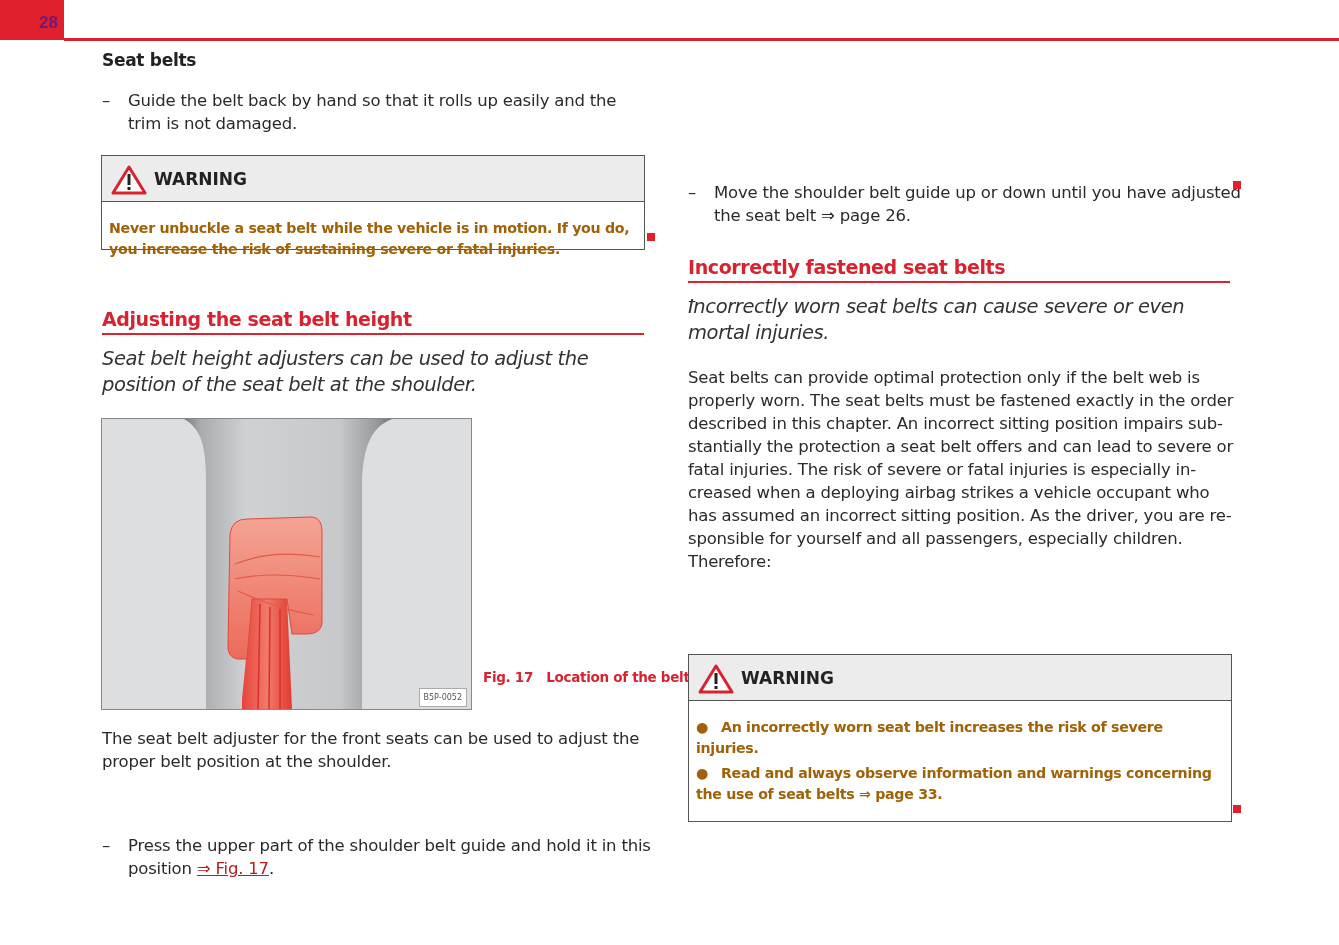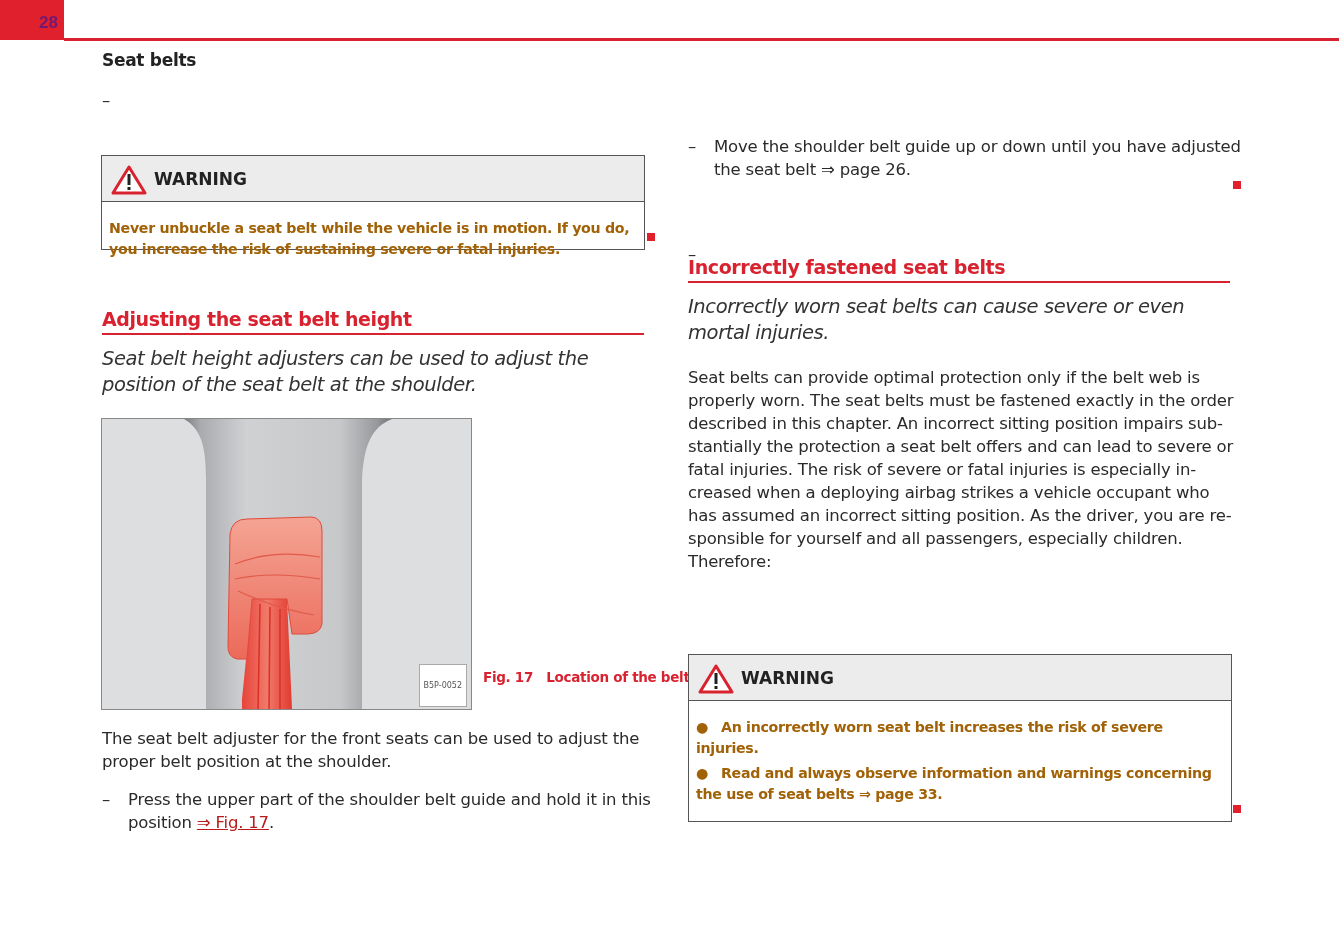--- a/index.html
+++ b/index.html
@@ -24,33 +24,34 @@
   .warn-body p { margin:0 0 5px 0; }
   .bullet { display:inline-block; width:25px; }
 
   .end-mark { position:absolute; width:8px; height:8px; background:#e0202c; }
 
   .sec-title { position:absolute; color:#d9222f; font-weight:bold; font-size:19px; font-family:"DejaVu Sans", sans-serif; letter-spacing:-0.4px; }
   .sec-line { position:absolute; height:2px; background:#d9222f; }
   .lead { position:absolute; font-style:italic; font-size:19.5px; line-height:26px; color:#333; font-family:"DejaVu Sans", sans-serif; letter-spacing:-0.4px; }
 
   .figure { position:absolute; left:101px; top:418px; width:369px; height:290px; border:1px solid #888; overflow:hidden; background:#d8dadc; }
-  .fig-code { position:absolute; right:4px; bottom:2px; background:#fff; border:1px solid #aaa; font-size:8px; padding:16px 4px; color:#555; font-family:"DejaVu Sans", sans-serif; }
+  .fig-code { position:absolute; right:4px; bottom:2px; background:#fff; border:1px solid #aaa; font-size:8px; padding:4px 4px; color:#555; font-family:"DejaVu Sans", sans-serif; }
   .caption { position:absolute; left:483px; top:668px; color:#d9222f; font-weight:bold; font-size:13.5px; line-height:18px; font-family:"DejaVu Sans", sans-serif; letter-spacing:-0.3px; }
 </style>
 </head>
 <body>
 
 <div class="hdr-red"></div>
 <div class="hdr-num">28</div>
 <div class="hdr-title">Seat belts</div>
 <div class="hdr-line"></div>
 
 <div class="col txt dash-item" style="left:102px; top:89px; width:490px;">
   <span class="dash">–</span>
+  <span>Guide the belt back by hand so that it rolls up easily and the trim is not damaged.</span>
 </div>
 
 <div class="warn" style="left:101px; top:155px; width:542px; height:93px;">
   <div class="warn-head">
     <svg class="tri" width="36" height="30" viewBox="0 0 36 30">
       <path d="M18 2 L34 28 L2 28 Z" fill="#fff" stroke="#d9222f" stroke-width="3" stroke-linejoin="round"></path>
       <rect x="16.5" y="9" width="3" height="11" fill="#222"></rect>
       <rect x="16.5" y="22" width="3" height="3" fill="#222"></rect>
     </svg>
     <span class="wt">WARNING</span>

